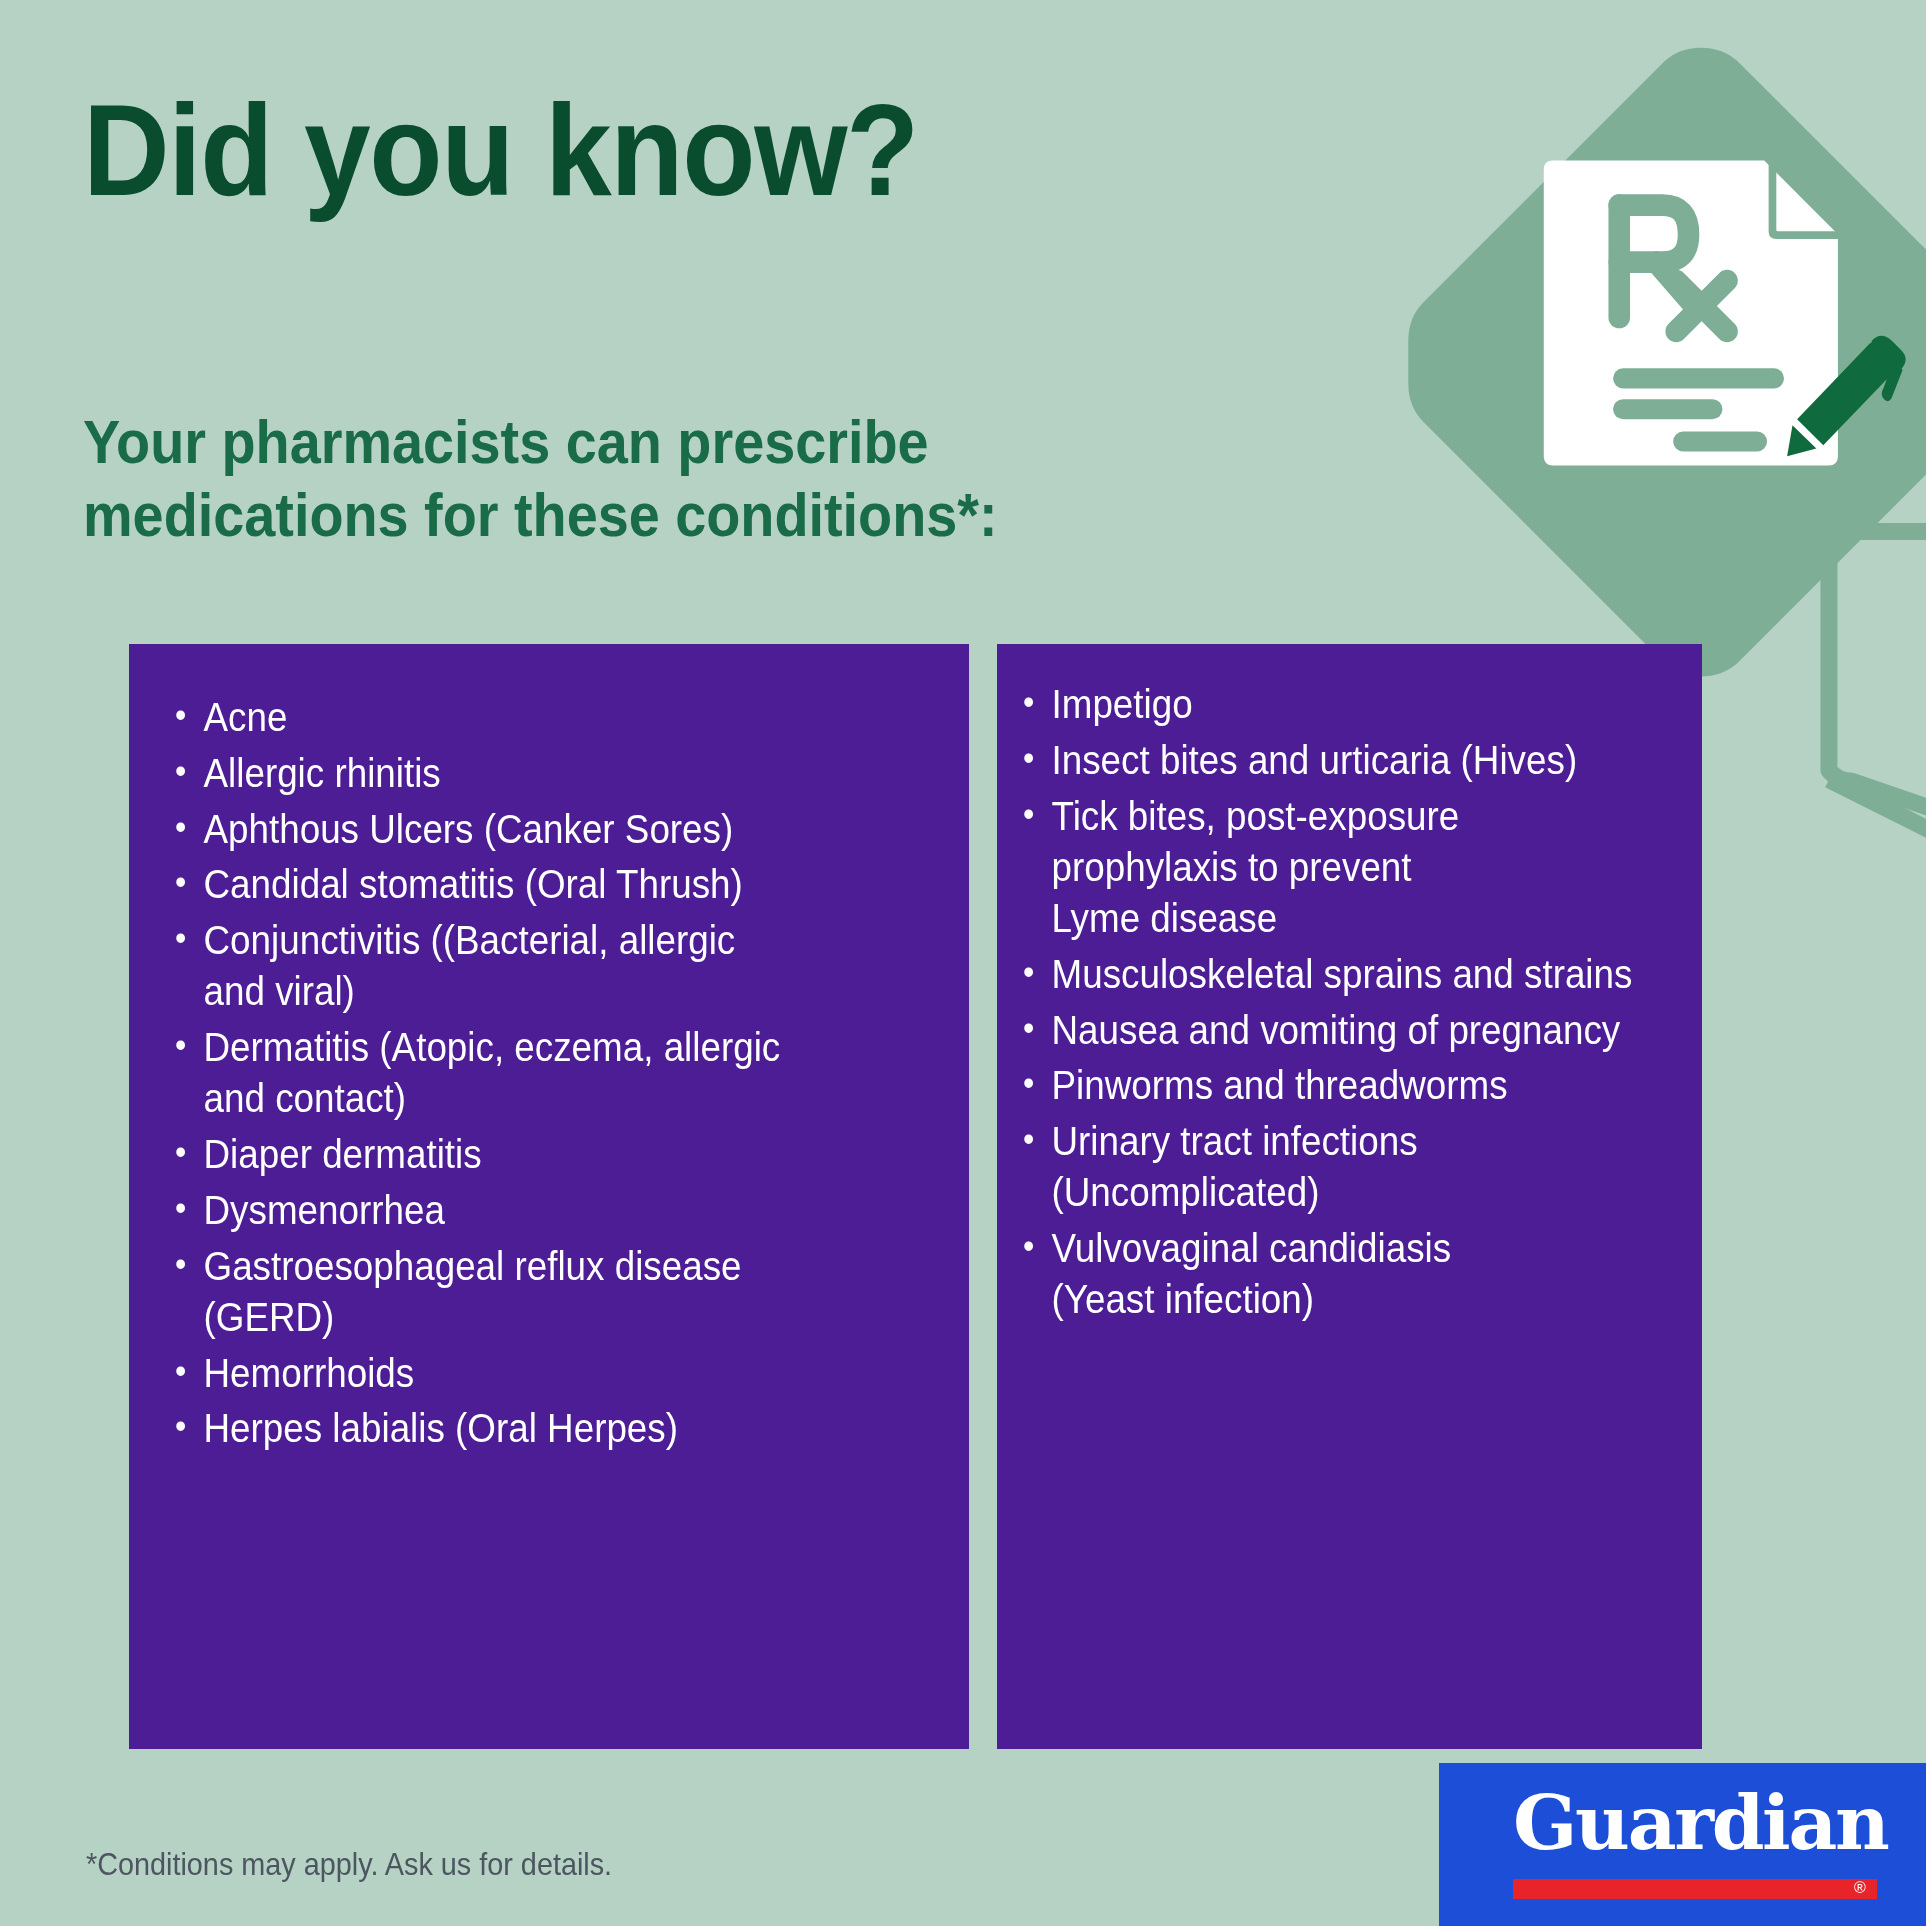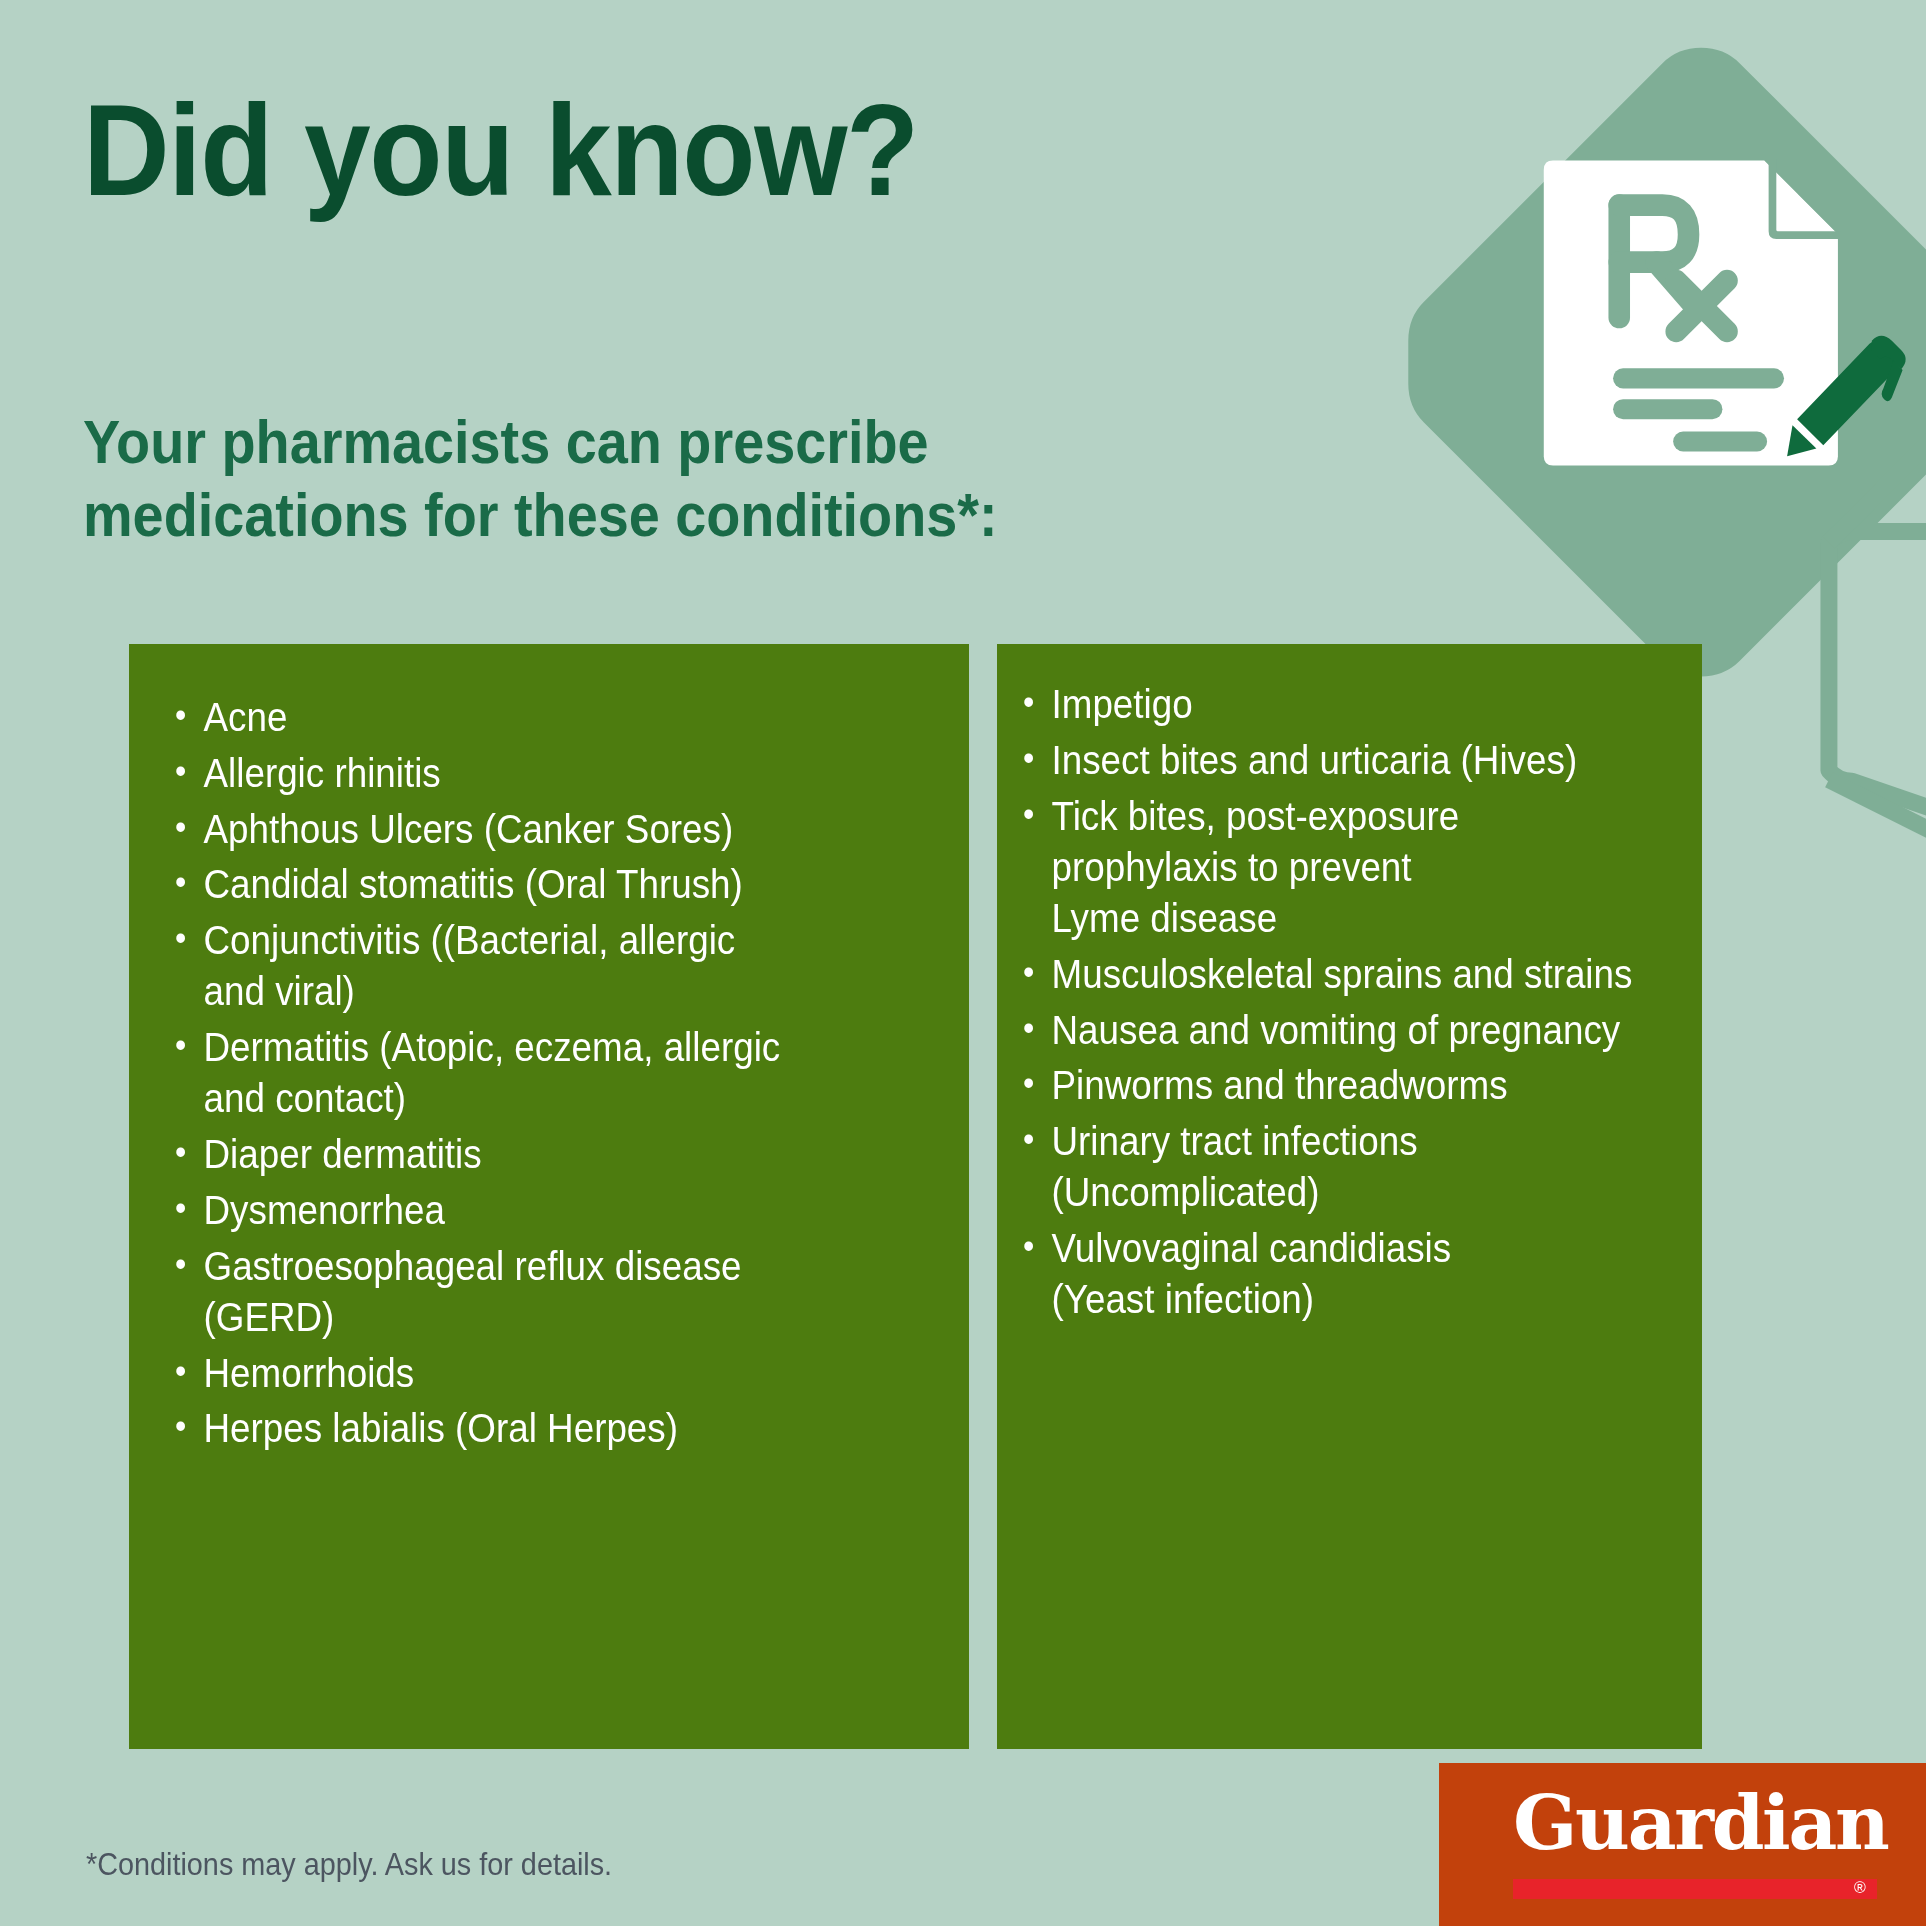--- a/index.html
+++ b/index.html
@@ -27,21 +27,21 @@
     position:absolute; left:83px; top:405px;
     font-size:62px; font-weight:bold;
     color:#1a6b48; line-height:1.18;
     transform:scaleX(0.90); transform-origin:left top;
     white-space:pre-line;
   }
 
   
   .panel {
     position:absolute; top:644px; height:1105px;
-    background:#4d7c0f;
+    background:#4c1d95;
   }
   #panel-left  { left:129px;  width:840px; }
   #panel-right { left:997px; width:705px; }
 
   .bullet-list { list-style:none; }
   #list-left  { position:absolute; left:46px;  top:48px;  width:771px; }
   #list-right { position:absolute; left:26px;  top:35px;  width:786px; }
 
   .bullet-list li {
     position:relative;
@@ -65,21 +65,21 @@
     position:absolute; left:86px; top:1846px;
     font-size:32px; color:#4c5560;
     transform:scaleX(0.90); transform-origin:left top;
     white-space:nowrap;
   }
 
   
   #logo-box {
     position:absolute; left:1439px; top:1763px;
     width:487px; height:163px;
-    background:#c2410c;
+    background:#1d4ed8;
   }
   #logo-word {
     position:absolute; left:74px; top:23px;
     font-family:"DejaVu Serif", serif;
     font-size:74px; font-weight:bold;
     color:#ffffff; letter-spacing:-2.3px;
     line-height:1;
     transform:scaleX(1.02); transform-origin:left top;
   }
   #logo-bar {

